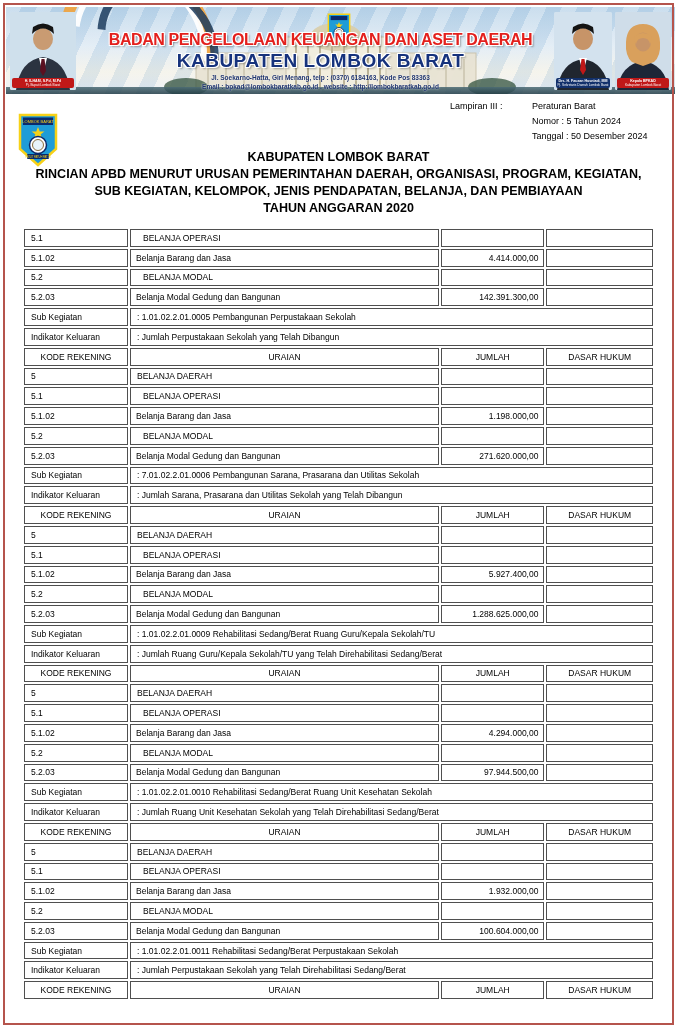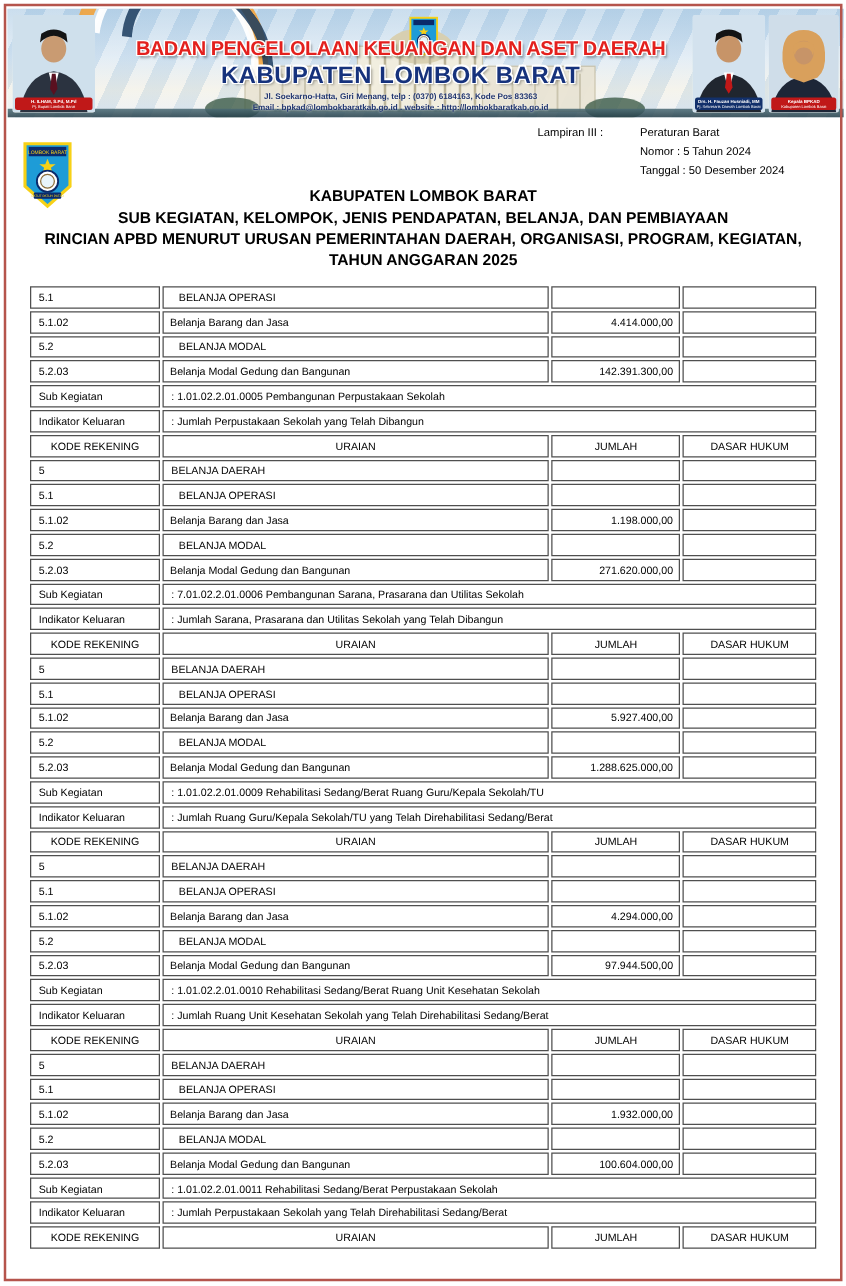--- a/index.html
+++ b/index.html
@@ -45,21 +45,21 @@
       text-shadow:-1px -1px 0 #fff, 1px -1px 0 #fff, -1px 1px 0 #fff, 1px 1px 0 #fff, 2px 2px 2px rgba(0,0,0,.35); }
   .region-title { font-size:19px; font-weight:bold; letter-spacing:.5px; color:#16327c; white-space:nowrap; margin-top:1px;
       text-shadow:-1px -1px 0 #fff, 1px -1px 0 #fff, -1px 1px 0 #fff, 1px 1px 0 #fff, 2px 2px 2px rgba(0,0,0,.3); }
   .addr-line { font-size:6.5px; font-weight:bold; color:#20356f; margin-top:2px; white-space:nowrap;
       text-shadow:0 0 2px #fff; }
 
   
   .crest-logo { position:absolute; left:18px; top:112px; width:40px; height:56px; }
 
   .lampiran { position:absolute; left:430px; top:101px; display:flex; font-size:9px; color:#000; z-index:5; }
-  .lampiran-label { width:82px; }
+  .lampiran-label { width:82px;margin-left:20px; }
   .lampiran-lines div { margin-bottom:5px; }
 
   .doc-title { position:absolute; left:0; top:149px; width:677px; text-align:center;
                font-size:12.5px; font-weight:bold; color:#000; line-height:17px; }
 
   
   .budget-table { position:absolute; left:22px; top:227px; width:633px;
                   border-collapse:separate; border-spacing:2px; table-layout:fixed; }
   .budget-table td { border:1px solid #4f4f4f; font-size:8.5px; color:#000;
                      height:17.8px; padding:1px 5px; vertical-align:middle; overflow:hidden; white-space:nowrap; }
@@ -188,23 +188,23 @@
     <div class="lampiran-label">Lampiran III :</div>
     <div class="lampiran-lines">
       <div>Peraturan Barat</div>
       <div>Nomor : 5 Tahun 2024</div>
       <div>Tanggal : 50 Desember 2024</div>
     </div>
   </div>
 
   <div class="doc-title">
     <div>KABUPATEN LOMBOK BARAT</div>
+    <div>RINCIAN APBD MENURUT URUSAN PEMERINTAHAN DAERAH, ORGANISASI, PROGRAM, KEGIATAN,</div>
     <div>SUB KEGIATAN, KELOMPOK, JENIS PENDAPATAN, BELANJA, DAN PEMBIAYAAN</div>
-    <div>RINCIAN APBD MENURUT URUSAN PEMERINTAHAN DAERAH, ORGANISASI, PROGRAM, KEGIATAN,</div>
-    <div>TAHUN ANGGARAN 2025</div>
+    <div>TAHUN ANGGARAN 2020</div>
   </div>
 
   <table class="budget-table">
     <colgroup>
       <col style="width:16.7%">
         <col style="width:49.6%">
         <col style="width:16.6%">
         <col style="width:17.1%">
     </colgroup>
     <tbody>

